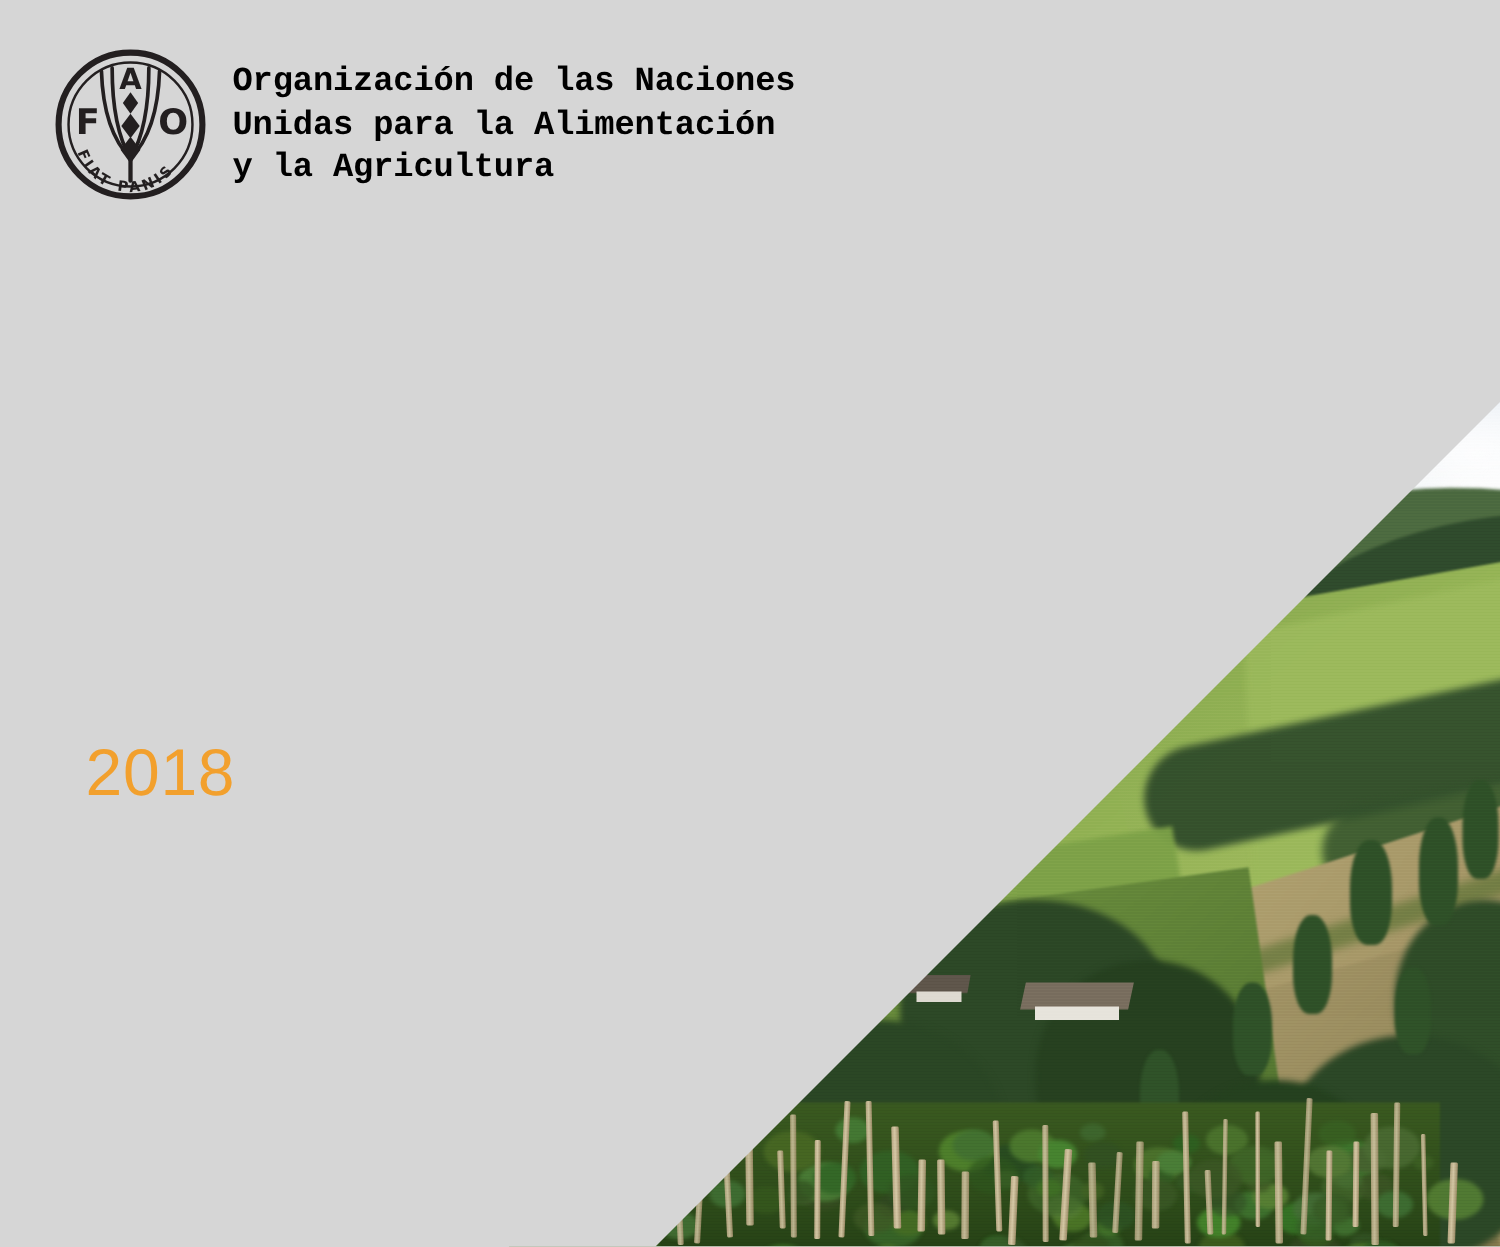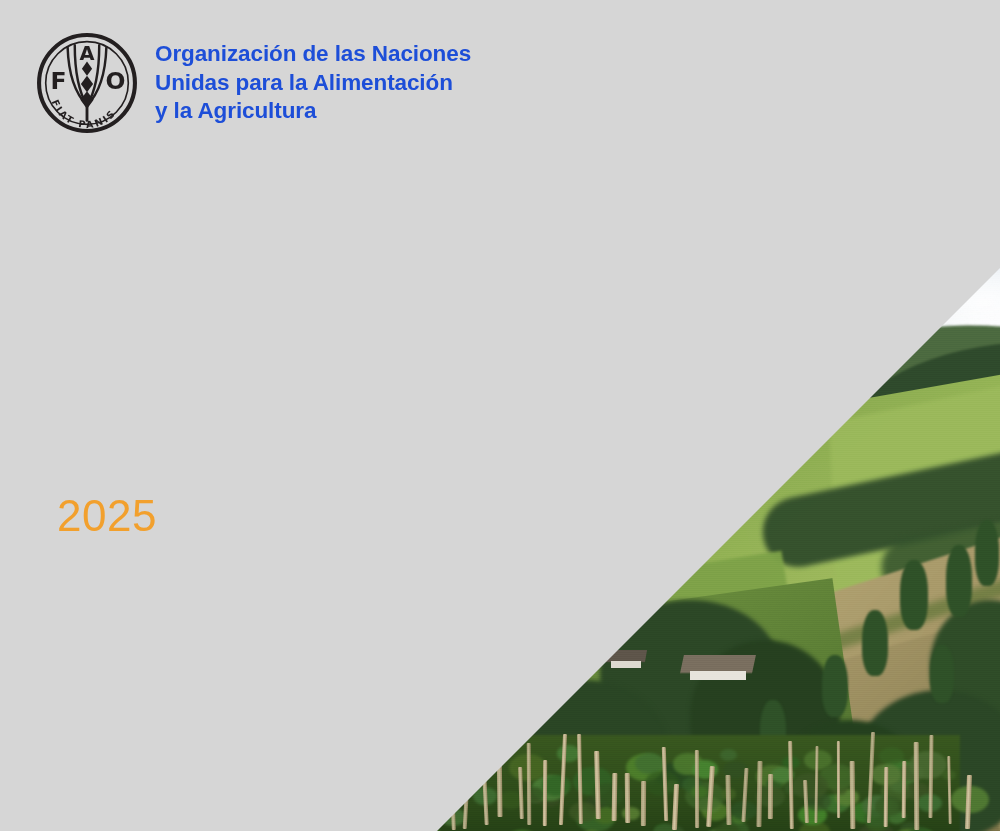--- a/index.html
+++ b/index.html
@@ -208,24 +208,25 @@
   #fao-header {
     position:absolute;
     left:36px; top:32px;
     display:flex; align-items:flex-start; gap:17px;
   }
   #fao-logo { width:102px; height:102px; display:block; flex:none; }
   #fao-name {
     font-size:22.5px;
     line-height:28.5px;
     font-weight:700;
-    color:#1d4ed8;
+    color:#000000;
     letter-spacing:-.1px;
     padding-top:8px;
     white-space:pre-line;
+    font-family:Liberation Mono, monospace;
   }
 
   
   #title {
     position:absolute;
     left:57px; top:236px;
     width:830px;
     color:#f2a02d;
     font-family:"DejaVu Serif", serif;
     font-weight:700;
@@ -456,15 +457,15 @@
       <path id="mottoArc" d="M14 58 A 36 36 0 0 0 86 58" fill="none"></path>
       <text font-family="DejaVu Sans, sans-serif" font-size="9.5" font-weight="bold" letter-spacing="2.2" fill="#231f20">
         <textPath href="#mottoArc" startOffset="9%">FIAT PANIS</textPath>
       </text>
     </svg>
     <div id="fao-name">Organización de las Naciones
 Unidas para la Alimentación
 y la Agricultura</div>
   </div>
 
-  <div id="year">2025</div>
+  <div id="year">2018</div>
 
 </div>
 
 </body></html>

